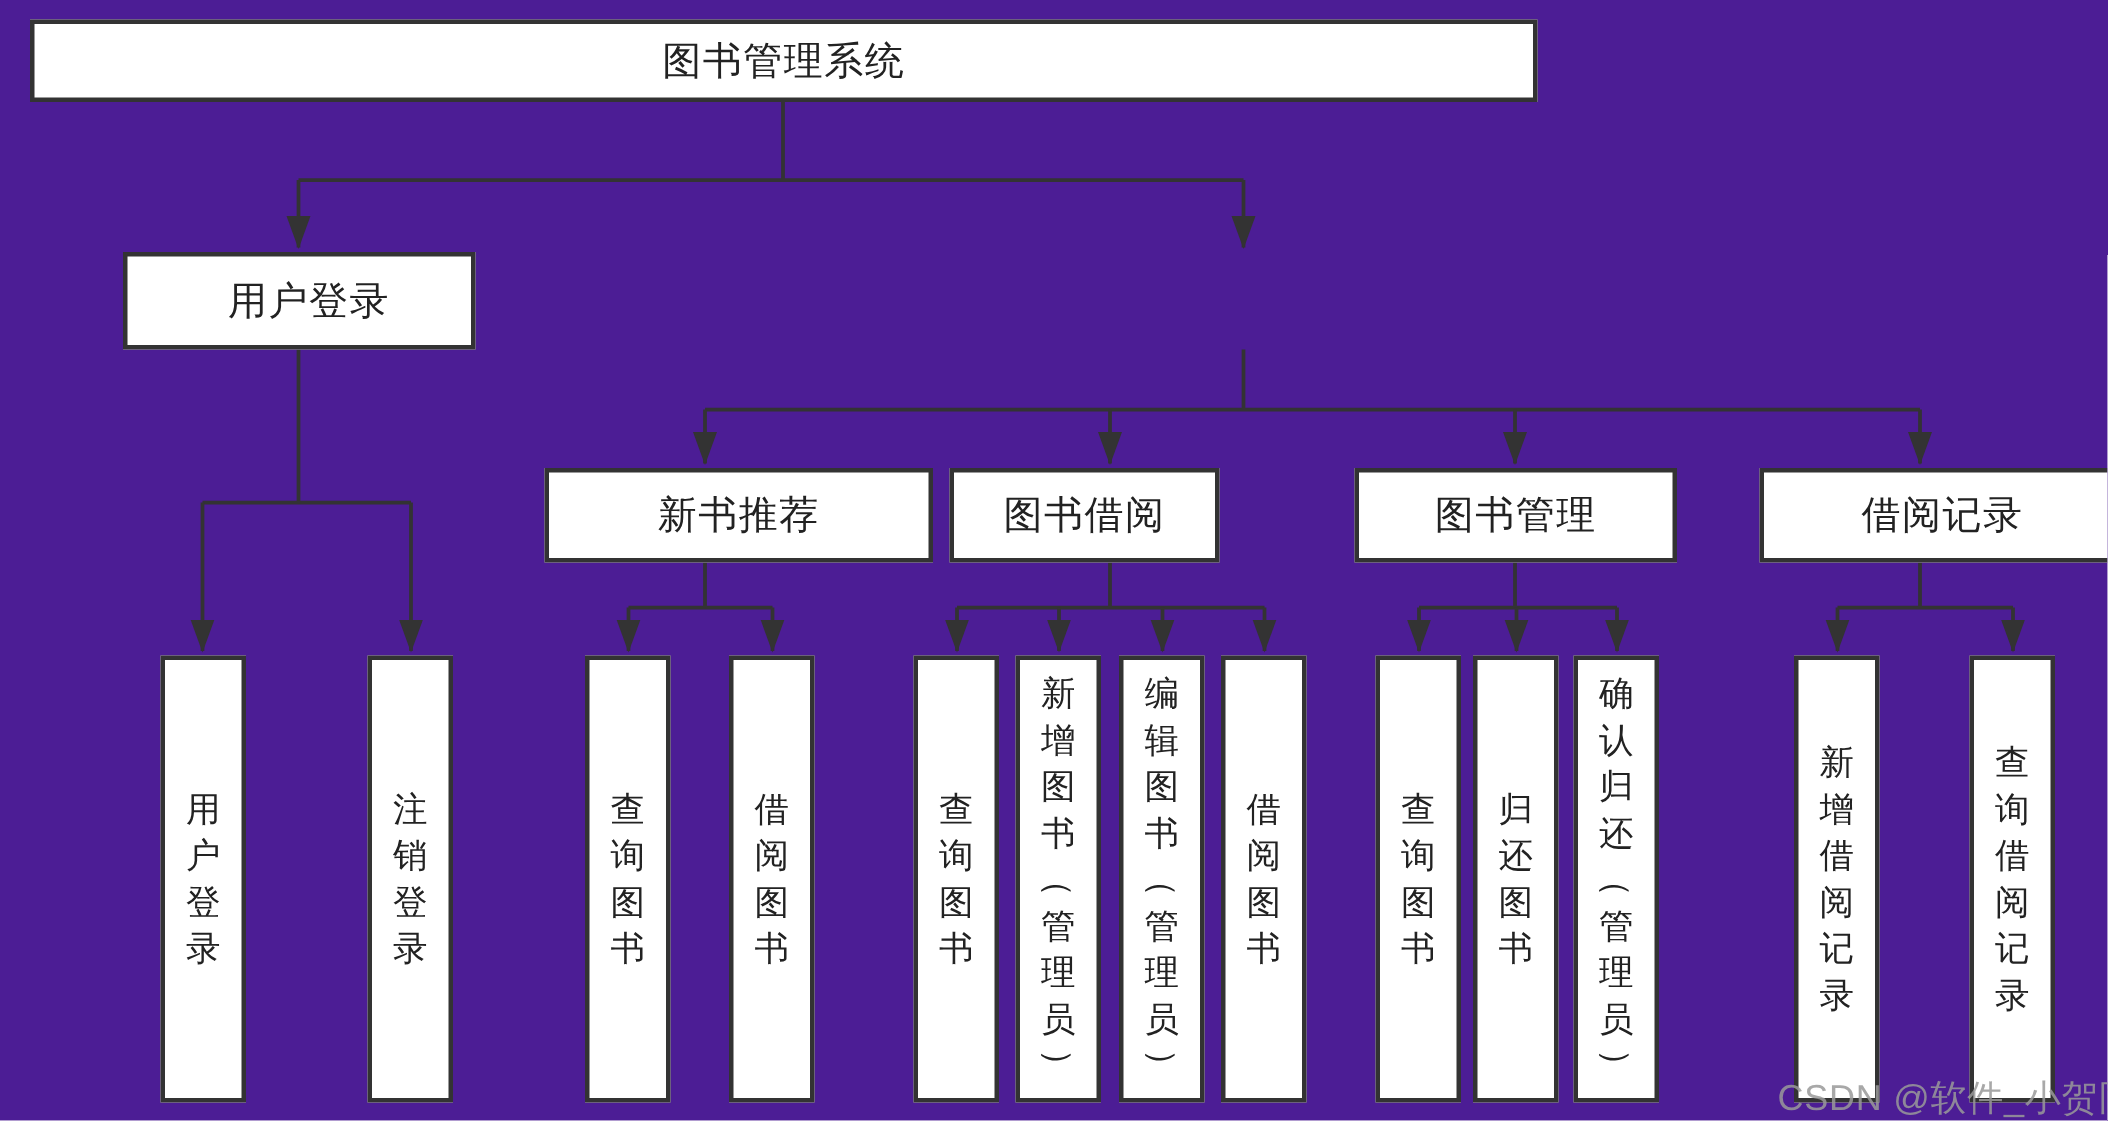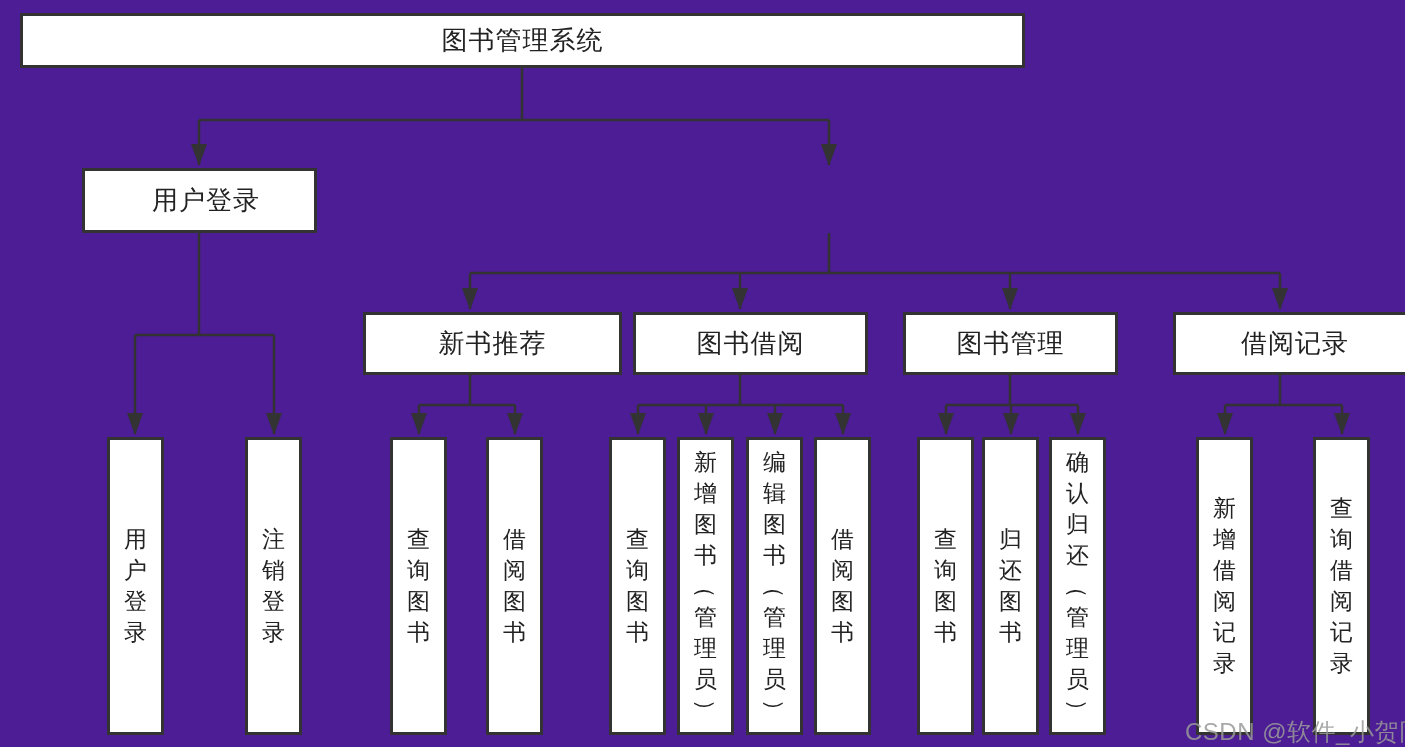--- a/index.html
+++ b/index.html
@@ -97,21 +97,21 @@
       <line x1="1225" y1="405" x2="1225" y2="434" marker-end="url(#arr)"></line>
       <line x1="1342" y1="405" x2="1342" y2="434" marker-end="url(#arr)"></line>
     </g>
   </svg>
 
   <div class="node h-node" style="left:20px; top:13px; width:1005px; height:55px;">图书管理系统</div>
 
   <div class="node h-node" style="left:82px; top:168px; width:235px; height:65px;padding-left:13px;">用户登录</div>
 
   <div class="node h-node" style="left:363px; top:312px; width:259px; height:63px;">新书推荐</div>
-  <div class="node h-node" style="left:633px; top:312px; width:235px; height:63px;">图书借阅</div>
+  <div class="node h-node" style="left:633px; top:312px; width:180px; height:63px;">图书借阅</div>
   <div class="node h-node" style="left:903px; top:312px; width:215px; height:63px;">图书管理</div>
   <div class="node h-node" style="left:1173px; top:312px; width:244px; height:63px;">借阅记录</div>
 
   <div class="node v-node" style="left:107px;">
       <span>用</span>
       <span>户</span>
       <span>登</span>
       <span>录</span>
     </div>
   <div class="node v-node" style="left:245px;">

